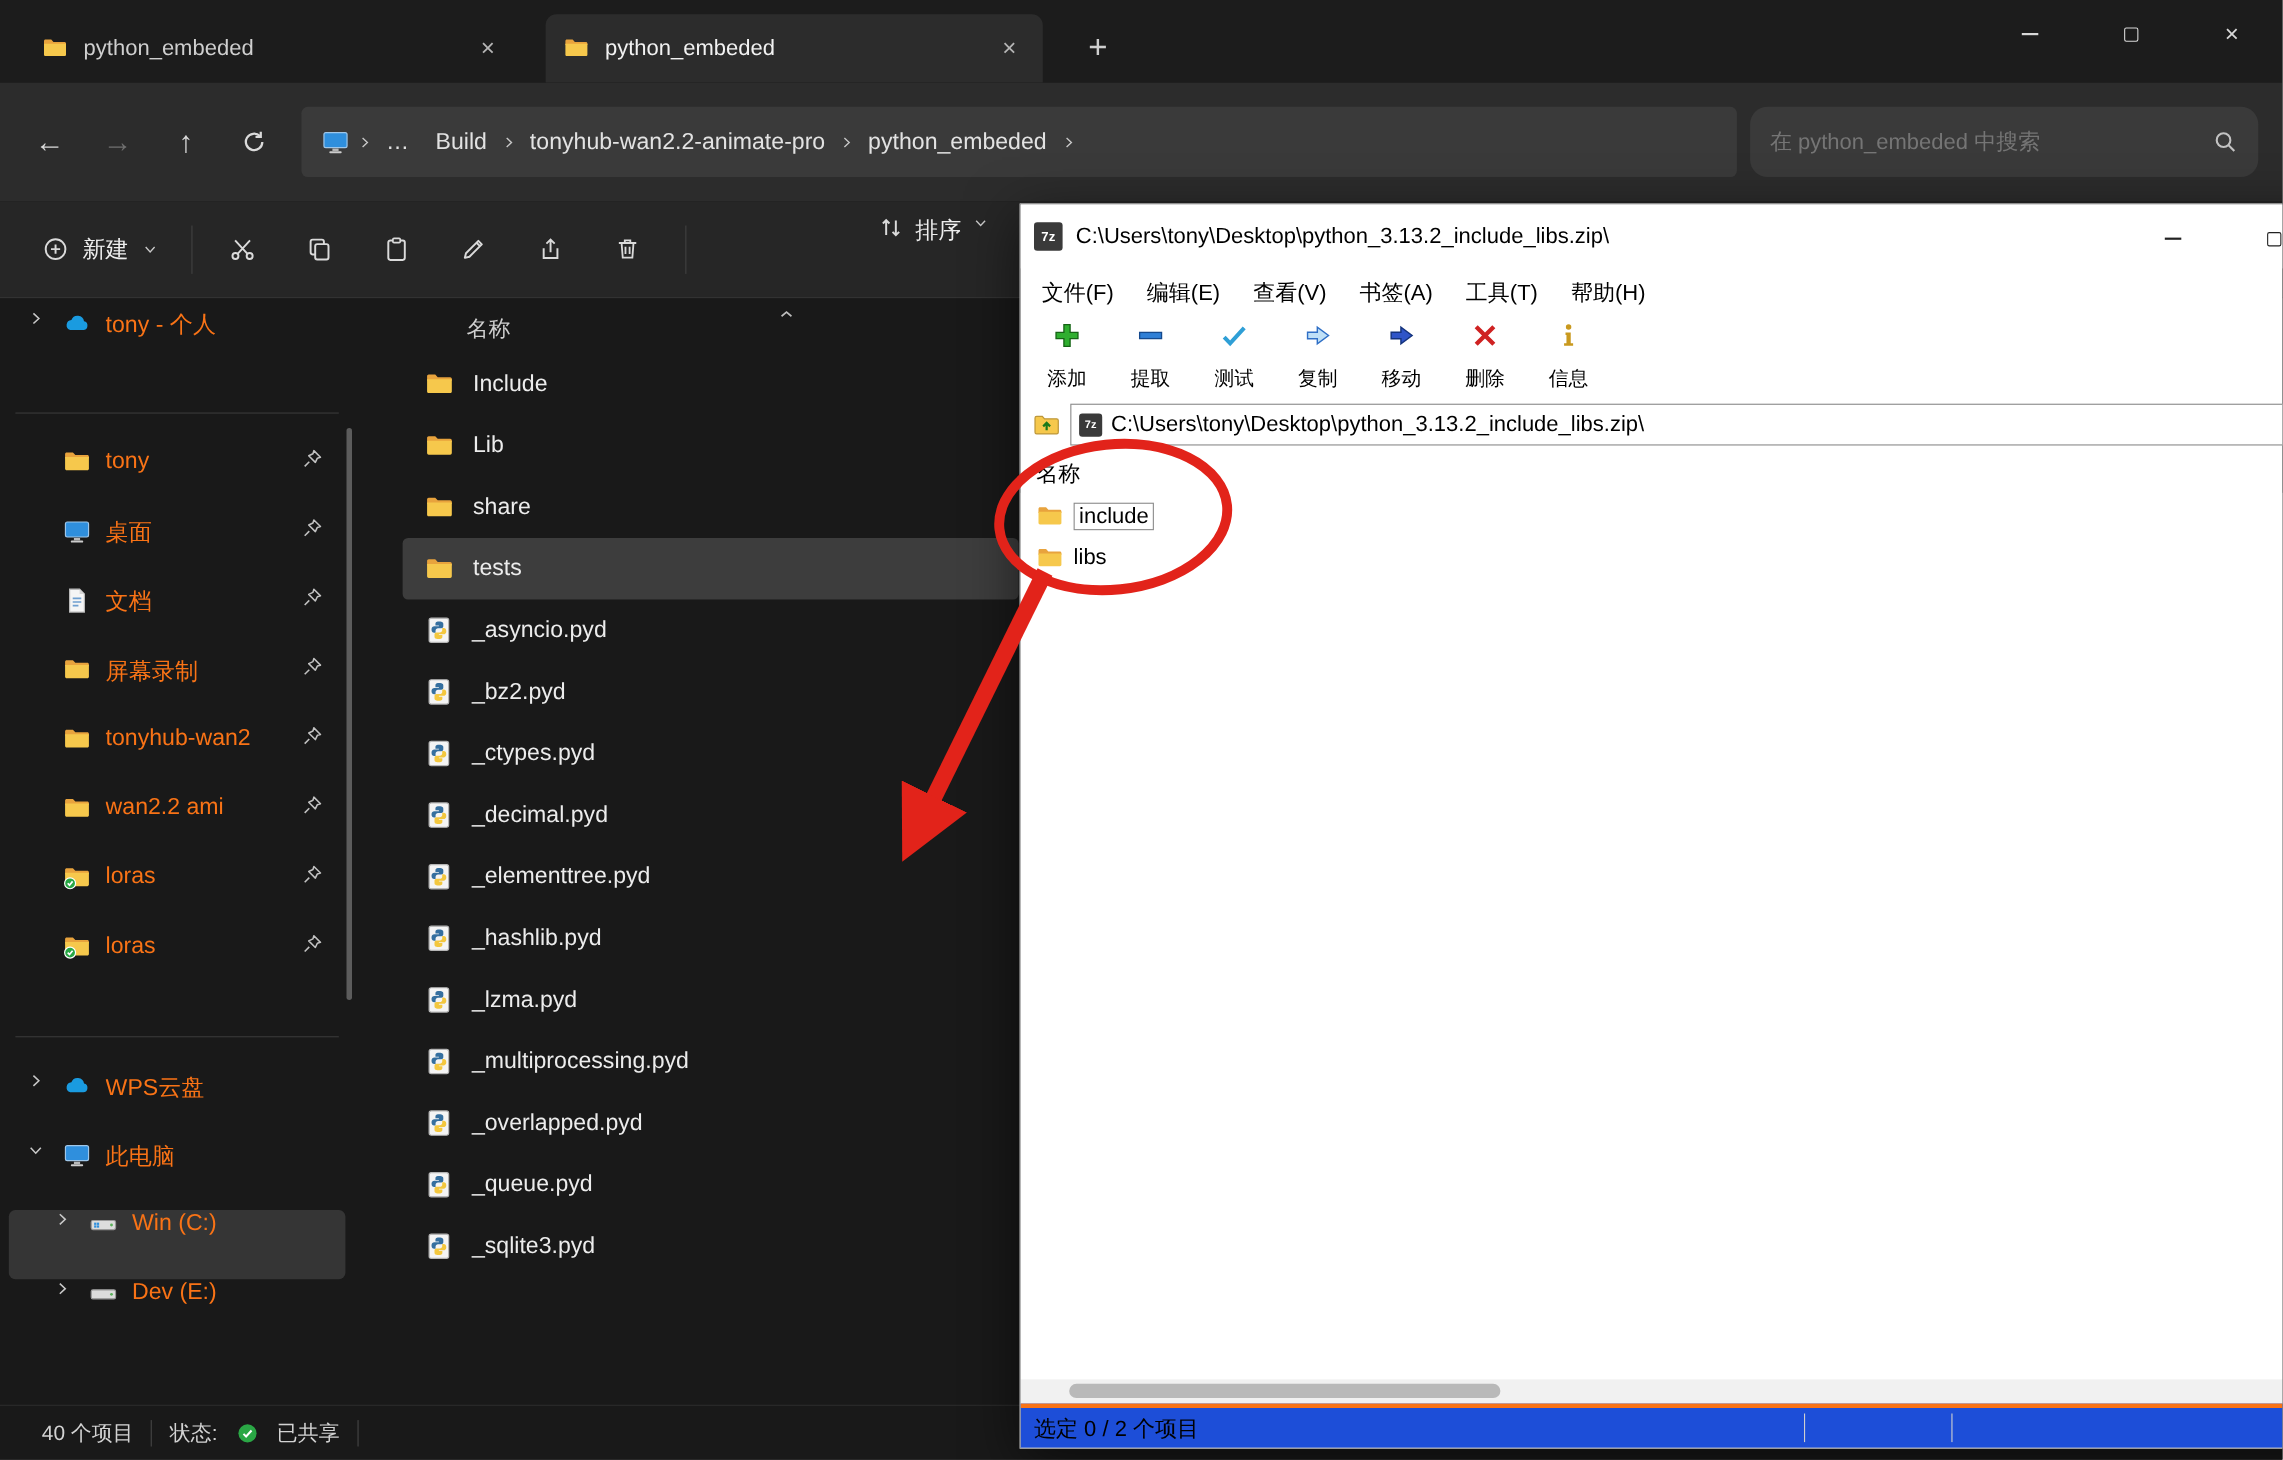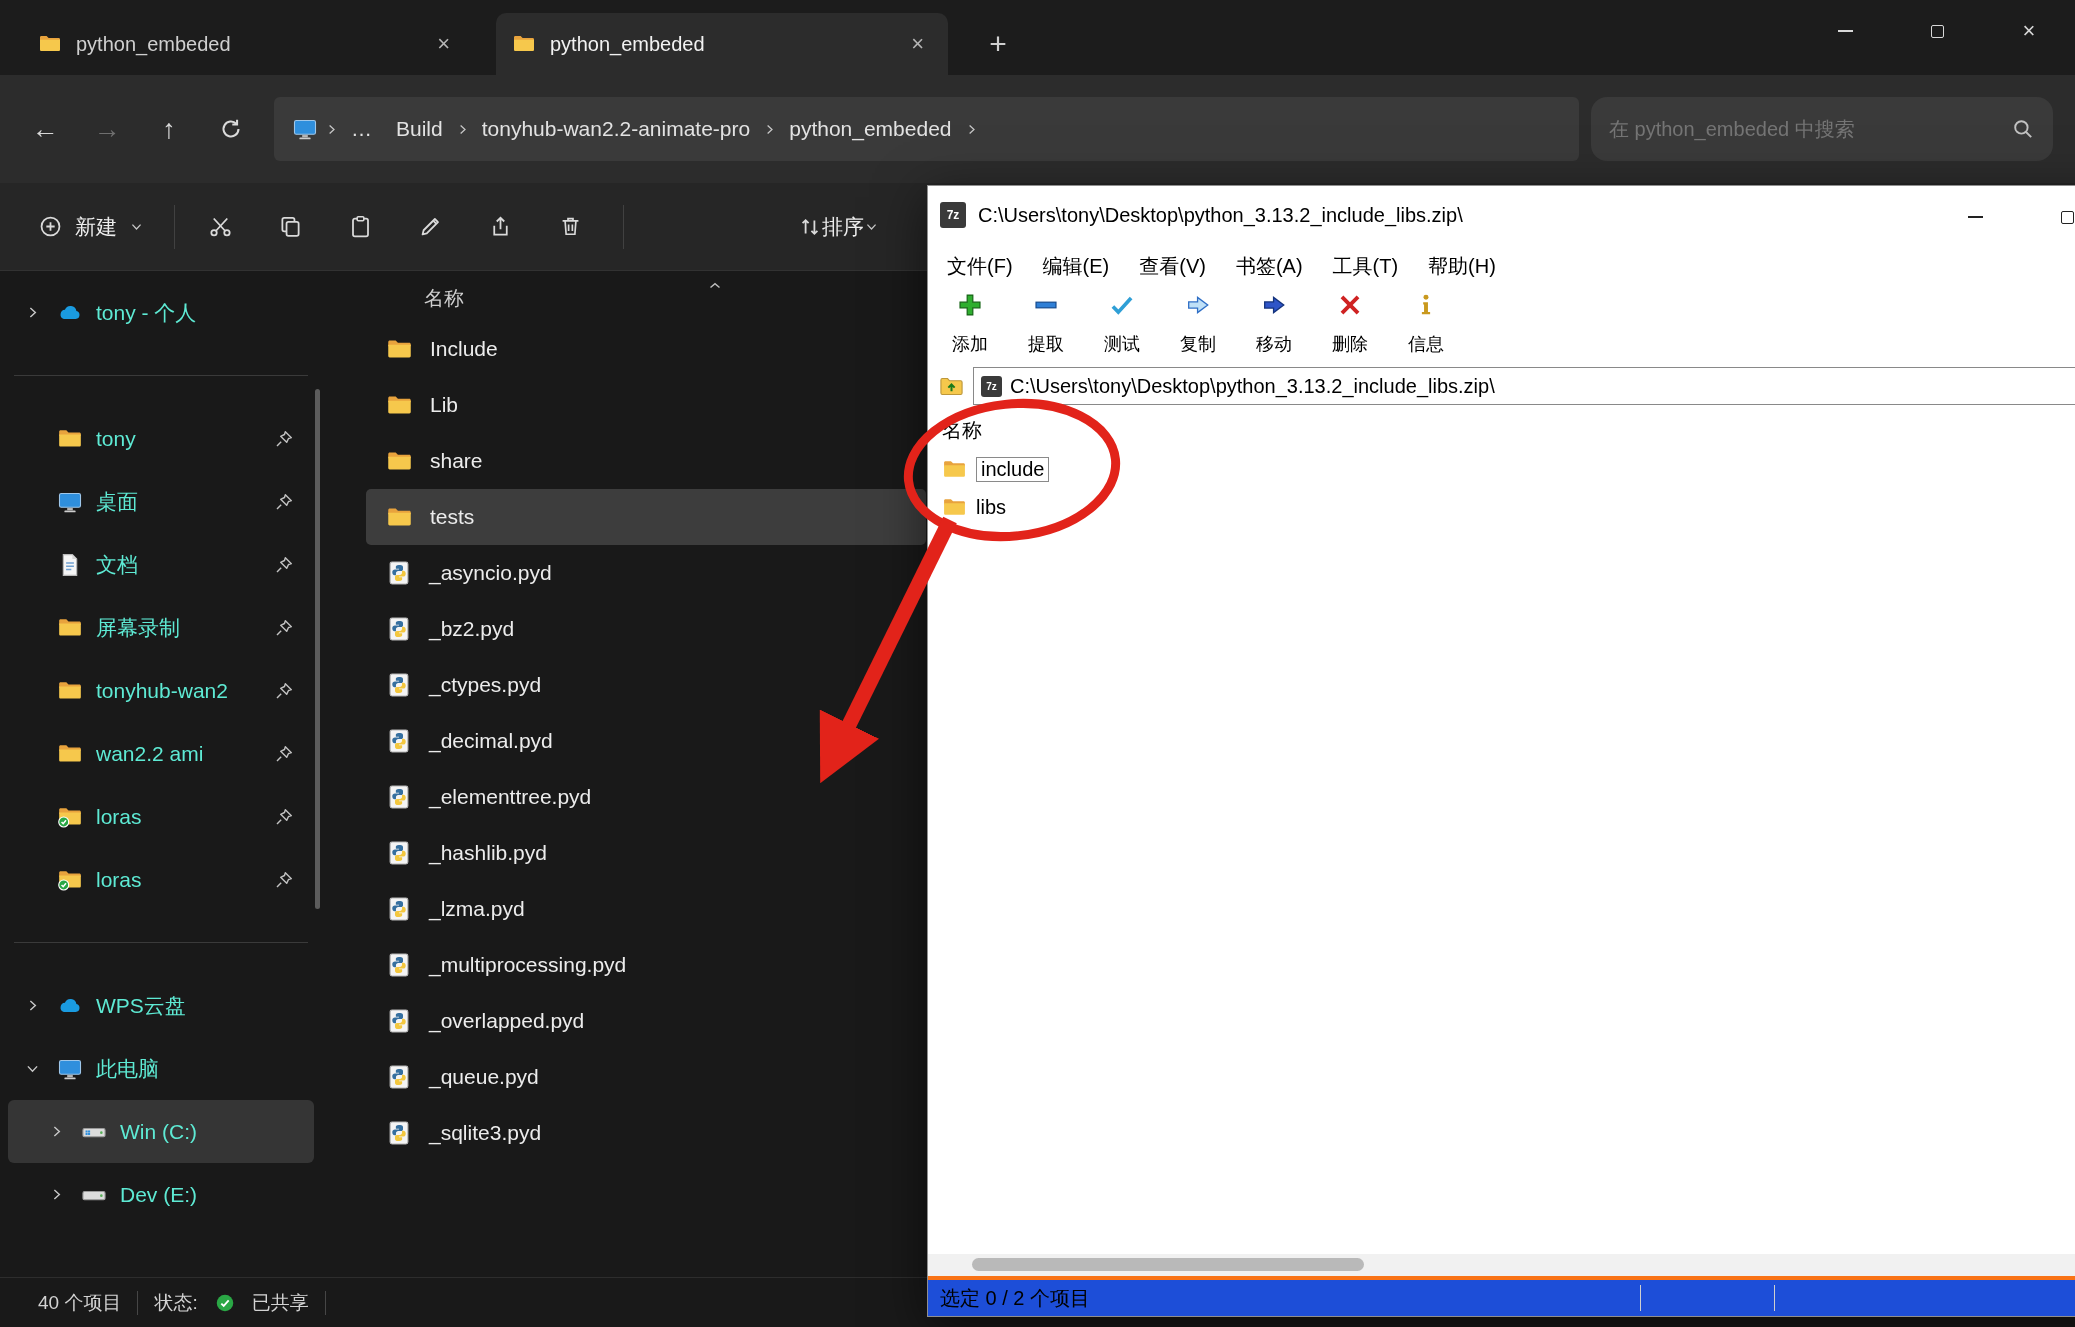--- a/index.html
+++ b/index.html
@@ -29,26 +29,26 @@
 .crumb{padding:0 12px;white-space:nowrap}
 .crumbsep{display:flex;align-items:center}
 .searchbar{width:462px;height:64px;background:#3a3a3a;border-radius:16px;display:flex;align-items:center;padding:0 18px;margin-right:8px}
 .searchbar input{flex:1;background:transparent;border:none;outline:none;color:#bdbdbd;font-size:20px;font-family:inherit}
 
 
 .cmdbar{height:88px;background:#262626;border-bottom:1px solid #323232;display:flex;align-items:center;padding:0 22px}
 .cmd-new{display:flex;align-items:center;gap:12px;color:#ededed;font-size:21px;padding:0 16px;height:64px;border-radius:6px}
 .cmd-sep{width:1px;height:44px;background:#414141;margin:0 14px}
 .cmdbtn{width:62px;height:62px;display:flex;align-items:center;justify-content:center;border-radius:6px;margin-right:8px}
-.cmd-sort{display:flex;align-items:center;color:#ededed;font-size:21px;padding:0 12px;height:64px;margin-left:148px;border-radius:6px}
+.cmd-sort{display:flex;gap:10px;color:#ededed;font-size:21px;padding:0 12px;height:64px;margin-left:148px;border-radius:6px}
 
 
 .ebody{display:flex;height:1006px;overflow:hidden}
 .sidebar{width:322px;position:relative;padding-top:10px;overflow:hidden;flex:none}
-.srow{height:63px;display:flex;align-items:center;padding:0 10px 0 12px;margin:0 8px;border-radius:6px;color:#5eead4;font-size:21px;gap:13px}
+.srow{height:63px;display:flex;align-items:flex-start;padding:0 10px 0 12px;margin:0 8px;border-radius:6px;color:#f97316;font-size:21px;gap:13px}
 .srow.selected{background:#353535}
 .schev{width:24px;display:flex;justify-content:center;flex:none}
 .sdiv{height:1px;background:#3a3a3a;margin:31px 14px}
 .pin{margin-left:auto;margin-right:10px}
 .indent{margin-left:24px}
 .slabel{white-space:nowrap;overflow:hidden}
 .sscroll{position:absolute;right:2px;top:118px;width:5px;height:520px;background:#5c5c5c;border-radius:3px}
 
 .filelist{flex:1;padding:4px 0 0 44px;position:relative;overflow:hidden}
 .flhead{height:46px;display:flex;align-items:center;color:#cfcfcf;font-size:20px;padding-left:58px;position:relative;width:560px}

